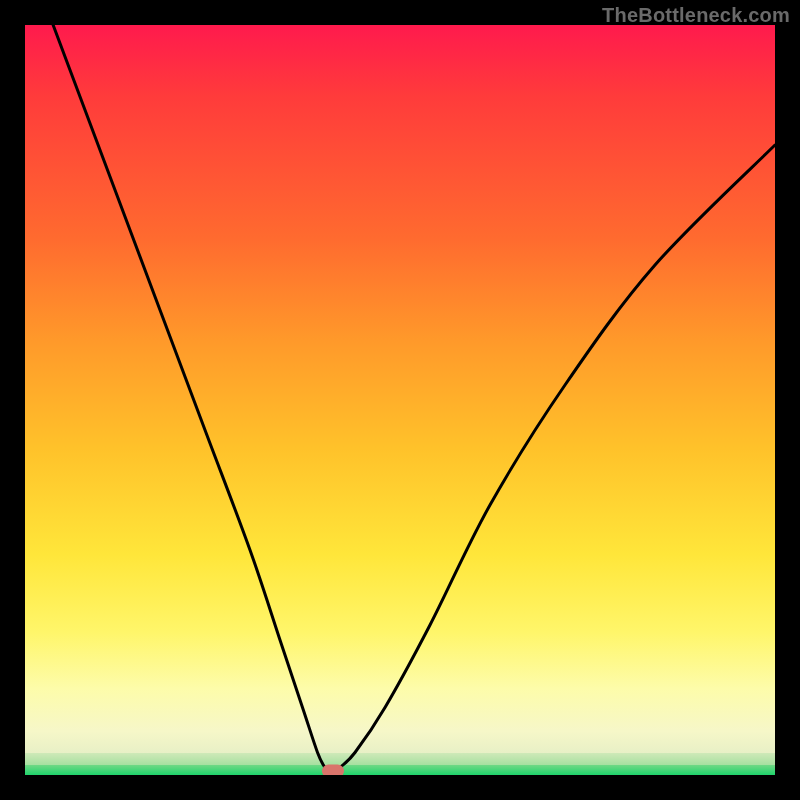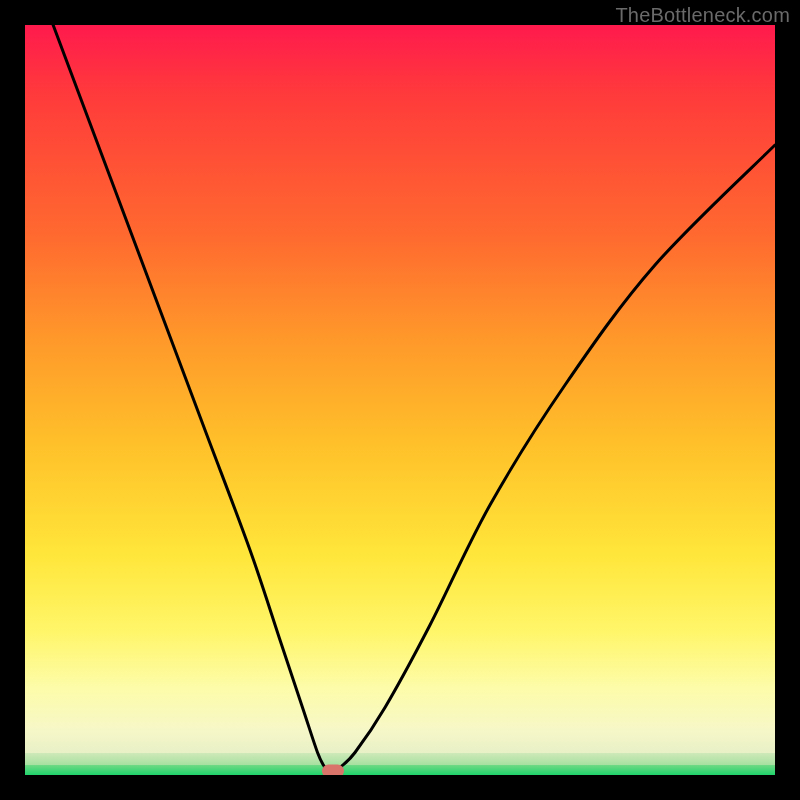--- a/index.html
+++ b/index.html
@@ -75,21 +75,21 @@
     background: #d9746b;
     border-radius: 7px;
     transform: translate(-50%, -50%);
   }
   .watermark {
     position: absolute;
     top: 4px;
     right: 10px;
     color: #6a6a6a;
     font-size: 20px;
-    font-weight: 400;
+    font-weight: 700;
     letter-spacing: 0.2px;
   }
 </style>
 </head>
 <body>
 
 <div class="frame"></div>
 
 <div class="inner-wrap">
   <div class="gradient-main"></div>

